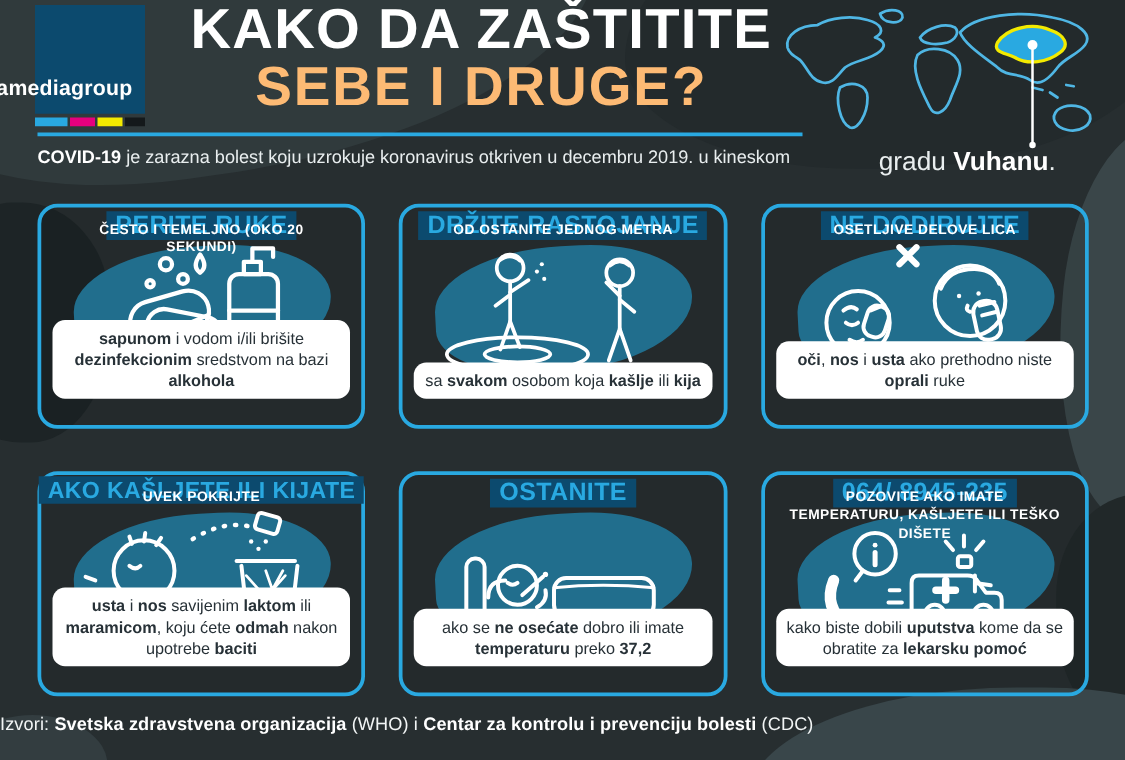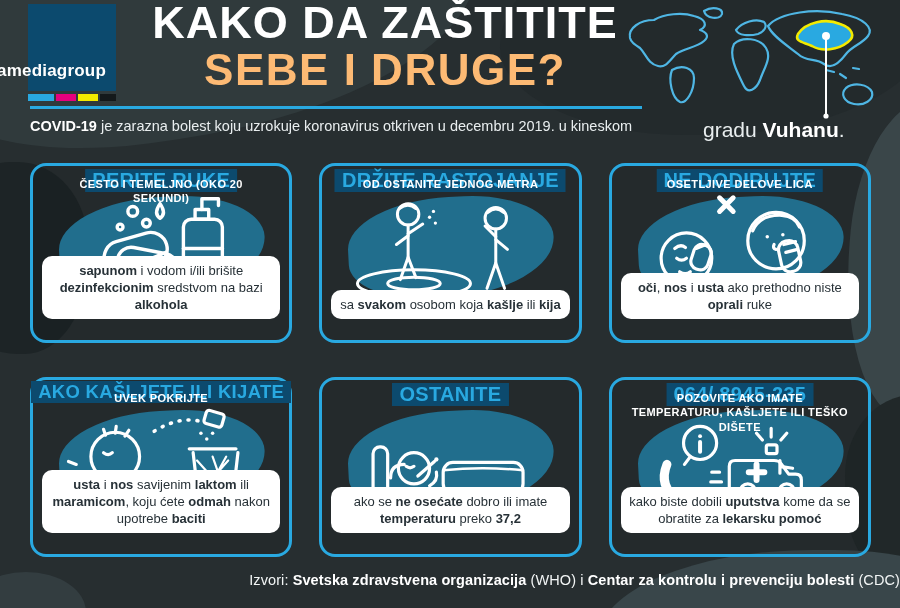--- a/index.html
+++ b/index.html
@@ -55,21 +55,21 @@
             font-size:11px;font-weight:700;color:#fff;letter-spacing:.4px;line-height:1.3;
             position:relative;z-index:2;}
   .blob-ill{position:absolute;left:26px;top:31px;width:206px;height:100px;background:#216e8d;
             border-radius:54% 46% 58% 42%/52% 48% 60% 40%;transform:rotate(-3deg);z-index:0;}
   .art{position:absolute;left:23px;top:24px;width:210px;height:112px;z-index:1;}
   .art path,.art rect,.art circle,.art ellipse,.art line{vector-effect:non-scaling-stroke;}
   .desc{position:absolute;left:9px;right:9px;bottom:8px;background:#fff;border-radius:10px;
         padding:6px 8px;text-align:center;font-size:13px;line-height:1.32;color:#273137;z-index:2;}
   .desc b{font-weight:700;margin-top:32px;}
 
-  .footer{position:absolute;left:0;right:0;top:572px;text-align:right;
+  .footer{position:absolute;left:0;right:0;top:572px;text-align:left;
           font-size:14.5px;color:#f2f5f5;letter-spacing:.1px;}
 </style>
 </head>
 <body>
 
 <div class="page">
 
   <div class="blob b1"></div>
   <div class="blob b2"></div>
   <div class="blob b3"></div>

